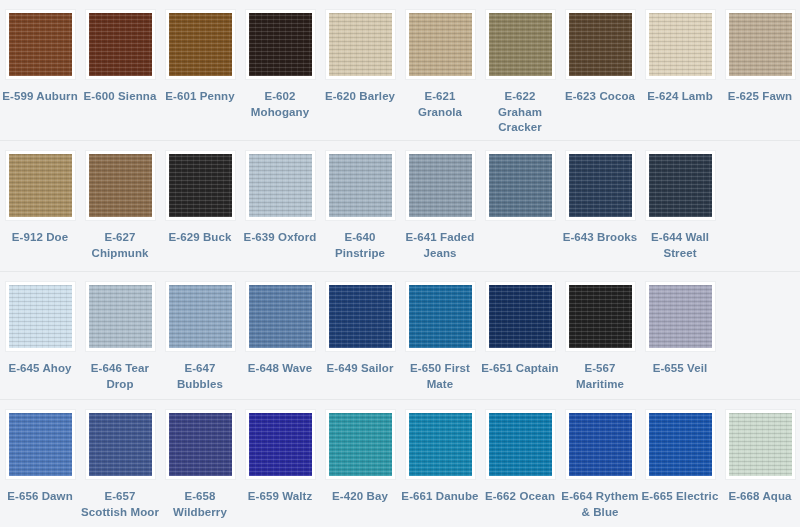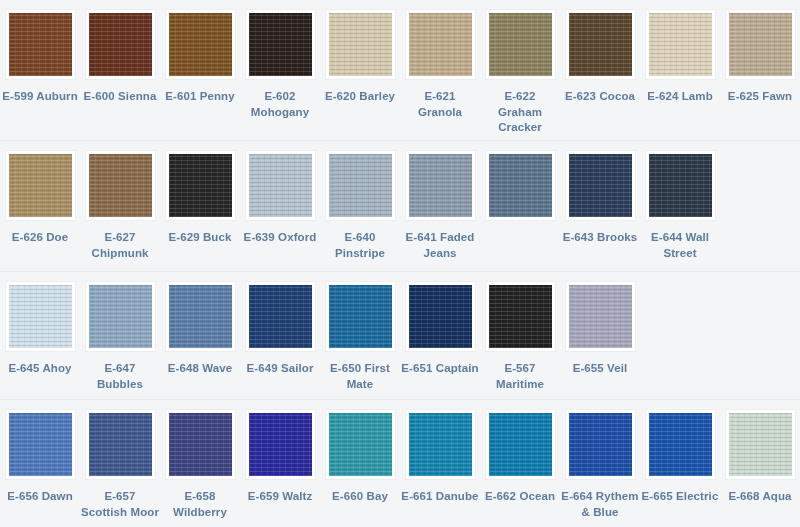--- a/index.html
+++ b/index.html
@@ -168,21 +168,21 @@
           <div class="chip" style="background: rgb(188, 172, 149);"></div>
         </div>
         <div class="chip-label">E-625 Fawn</div>
       </div>
     </div>
     <div class="swatch-row r1">
       <div class="swatch-cell">
         <div class="chip-frame">
           <div class="chip" style="background: rgb(169, 144, 100);"></div>
         </div>
-        <div class="chip-label">E-626 Doe</div>
+        <div class="chip-label">E-912 Doe</div>
       </div>
       <div class="swatch-cell">
         <div class="chip-frame">
           <div class="chip" style="background: rgb(138, 108, 76);"></div>
         </div>
         <div class="chip-label">E-627 Chipmunk</div>
       </div>
       <div class="swatch-cell">
         <div class="chip-frame">
           <div class="chip" style="background: rgb(40, 39, 39);"></div>
@@ -227,20 +227,26 @@
     </div>
     <div class="swatch-row r2">
       <div class="swatch-cell">
         <div class="chip-frame">
           <div class="chip" style="background: rgb(207, 224, 236);"></div>
         </div>
         <div class="chip-label">E-645 Ahoy</div>
       </div>
       <div class="swatch-cell">
         <div class="chip-frame">
+          <div class="chip" style="background: rgb(174, 190, 203);"></div>
+        </div>
+        <div class="chip-label">E-646 Tear Drop</div>
+      </div>
+      <div class="swatch-cell">
+        <div class="chip-frame">
           <div class="chip" style="background: rgb(143, 168, 194);"></div>
         </div>
         <div class="chip-label">E-647 Bubbles</div>
       </div>
       <div class="swatch-cell">
         <div class="chip-frame">
           <div class="chip" style="background: rgb(92, 126, 168);"></div>
         </div>
         <div class="chip-label">E-648 Wave</div>
       </div>
@@ -297,21 +303,21 @@
       <div class="swatch-cell">
         <div class="chip-frame">
           <div class="chip" style="background: rgb(42, 42, 158);"></div>
         </div>
         <div class="chip-label">E-659 Waltz</div>
       </div>
       <div class="swatch-cell">
         <div class="chip-frame">
           <div class="chip" style="background: rgb(46, 152, 168);"></div>
         </div>
-        <div class="chip-label">E-660 Bay</div>
+        <div class="chip-label">E-420 Bay</div>
       </div>
       <div class="swatch-cell">
         <div class="chip-frame">
           <div class="chip" style="background: rgb(21, 133, 176);"></div>
         </div>
         <div class="chip-label">E-661 Danube</div>
       </div>
       <div class="swatch-cell">
         <div class="chip-frame">
           <div class="chip" style="background: rgb(15, 124, 174);"></div>

